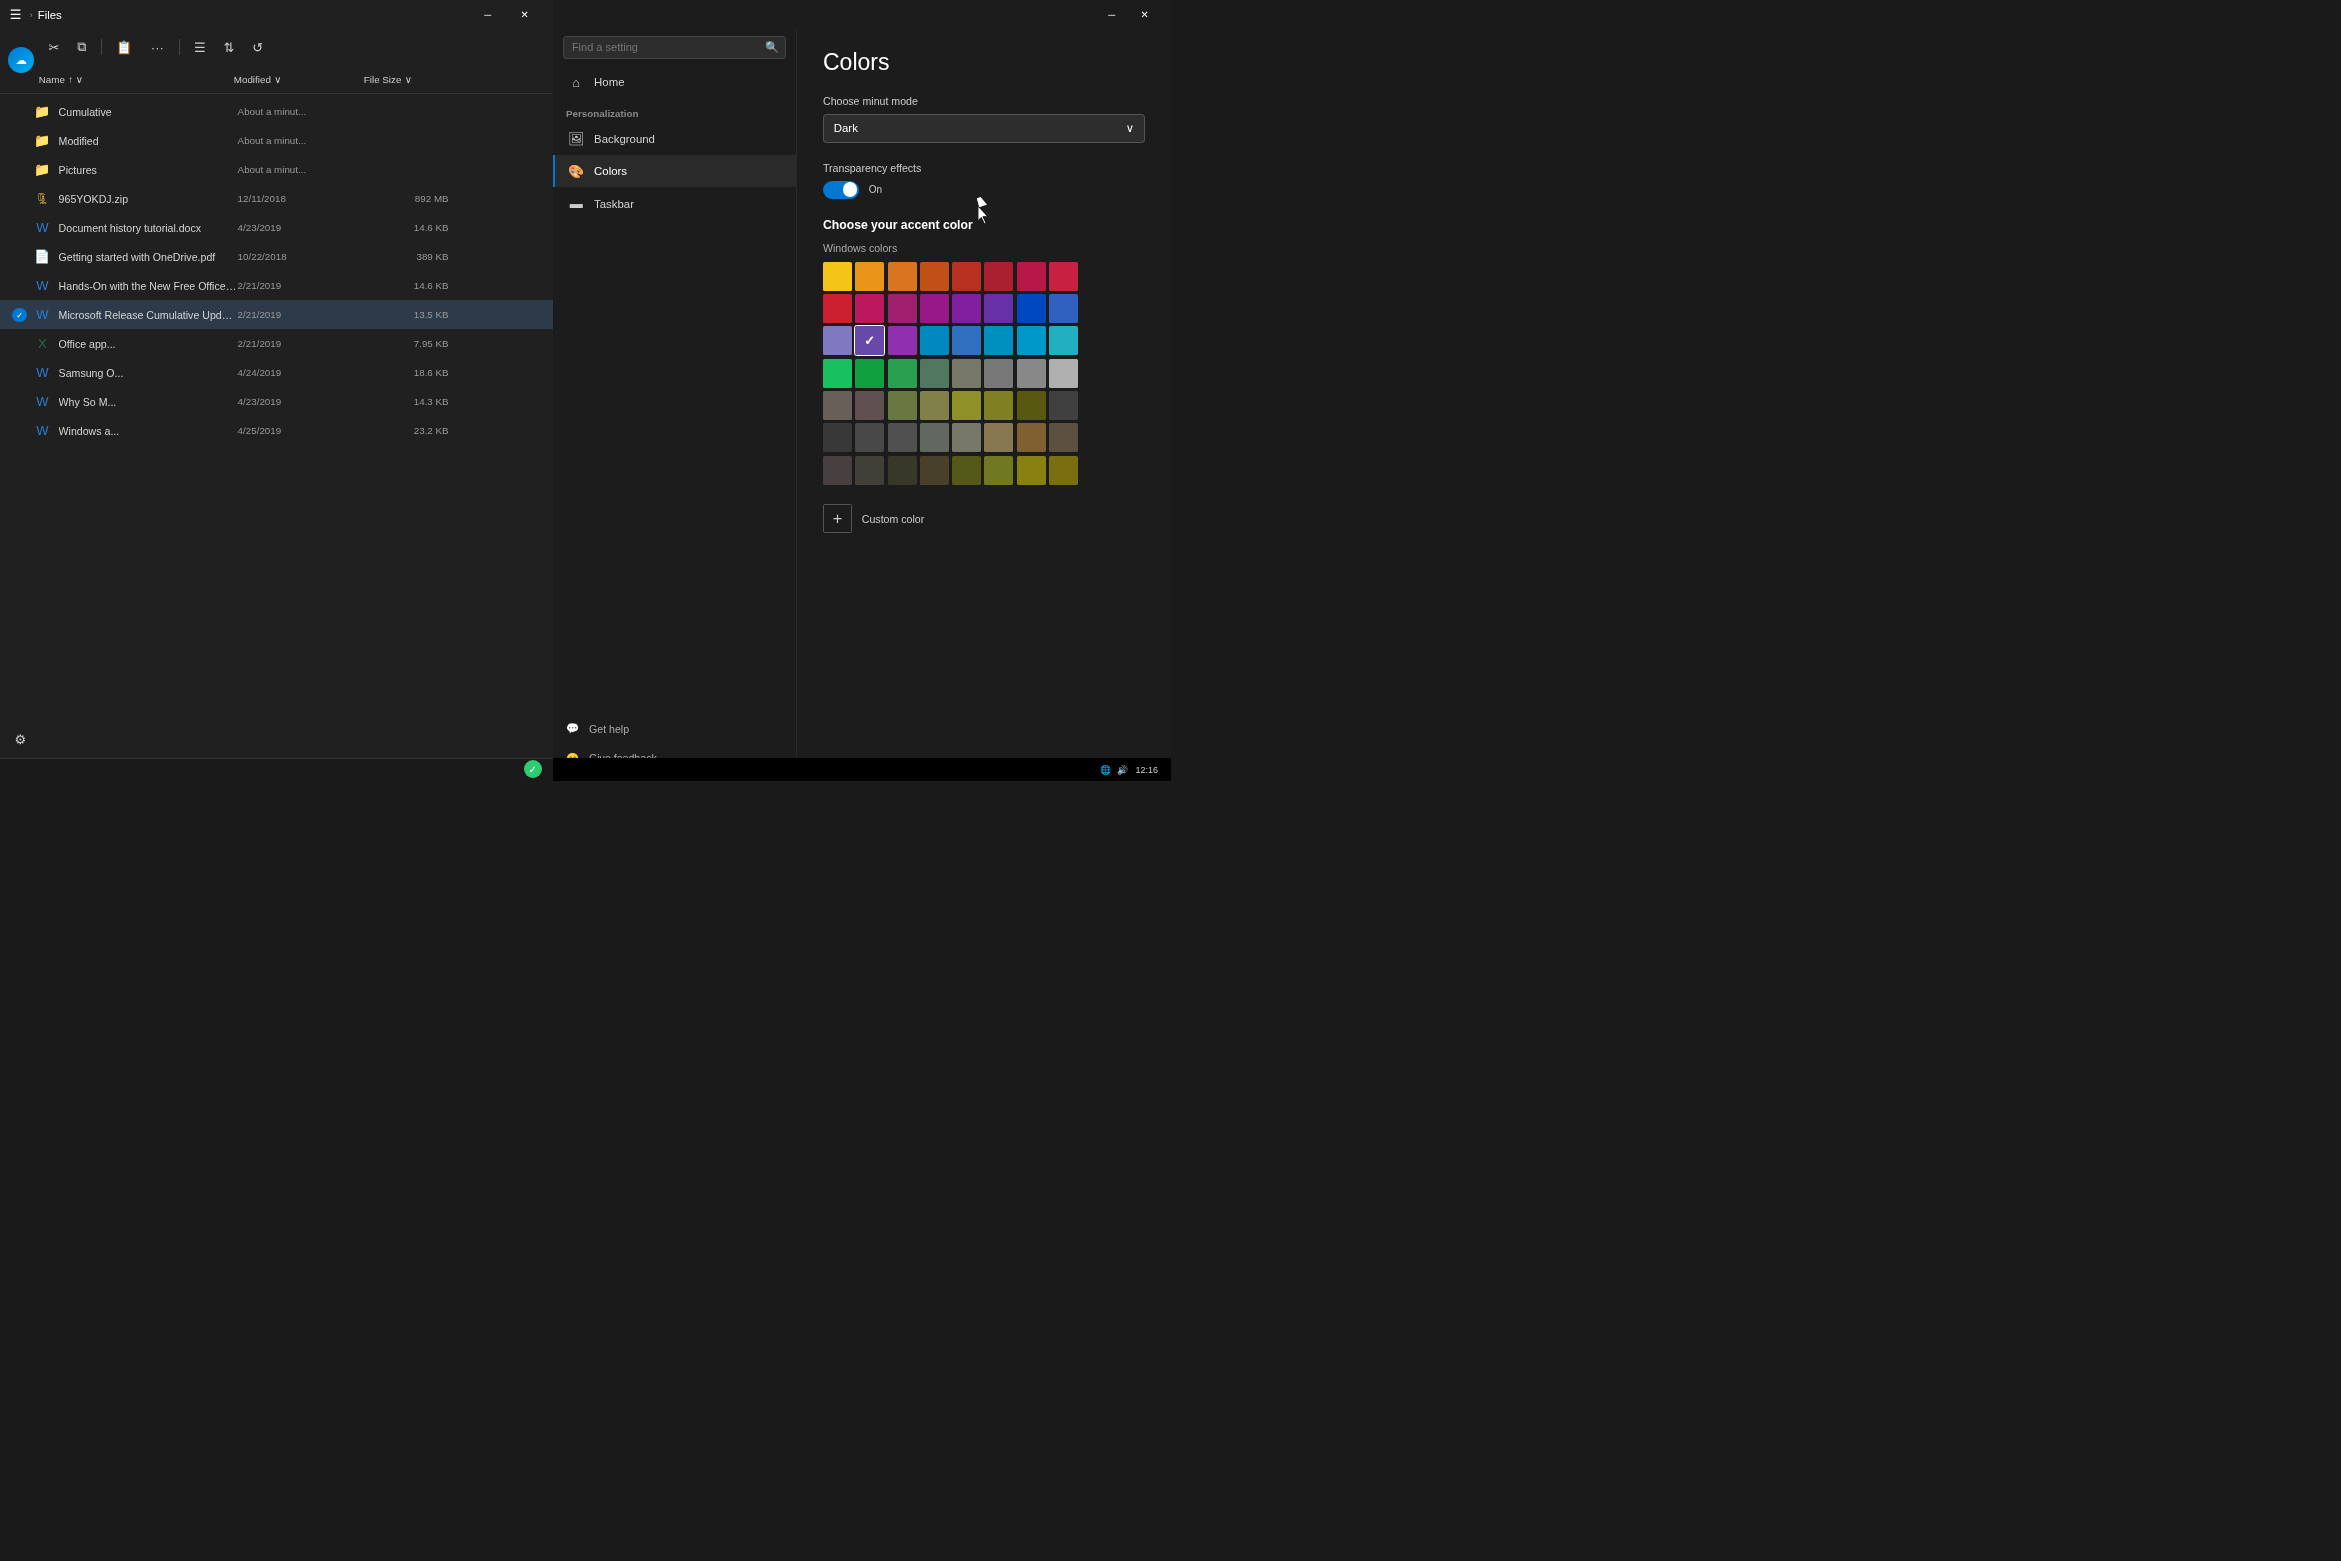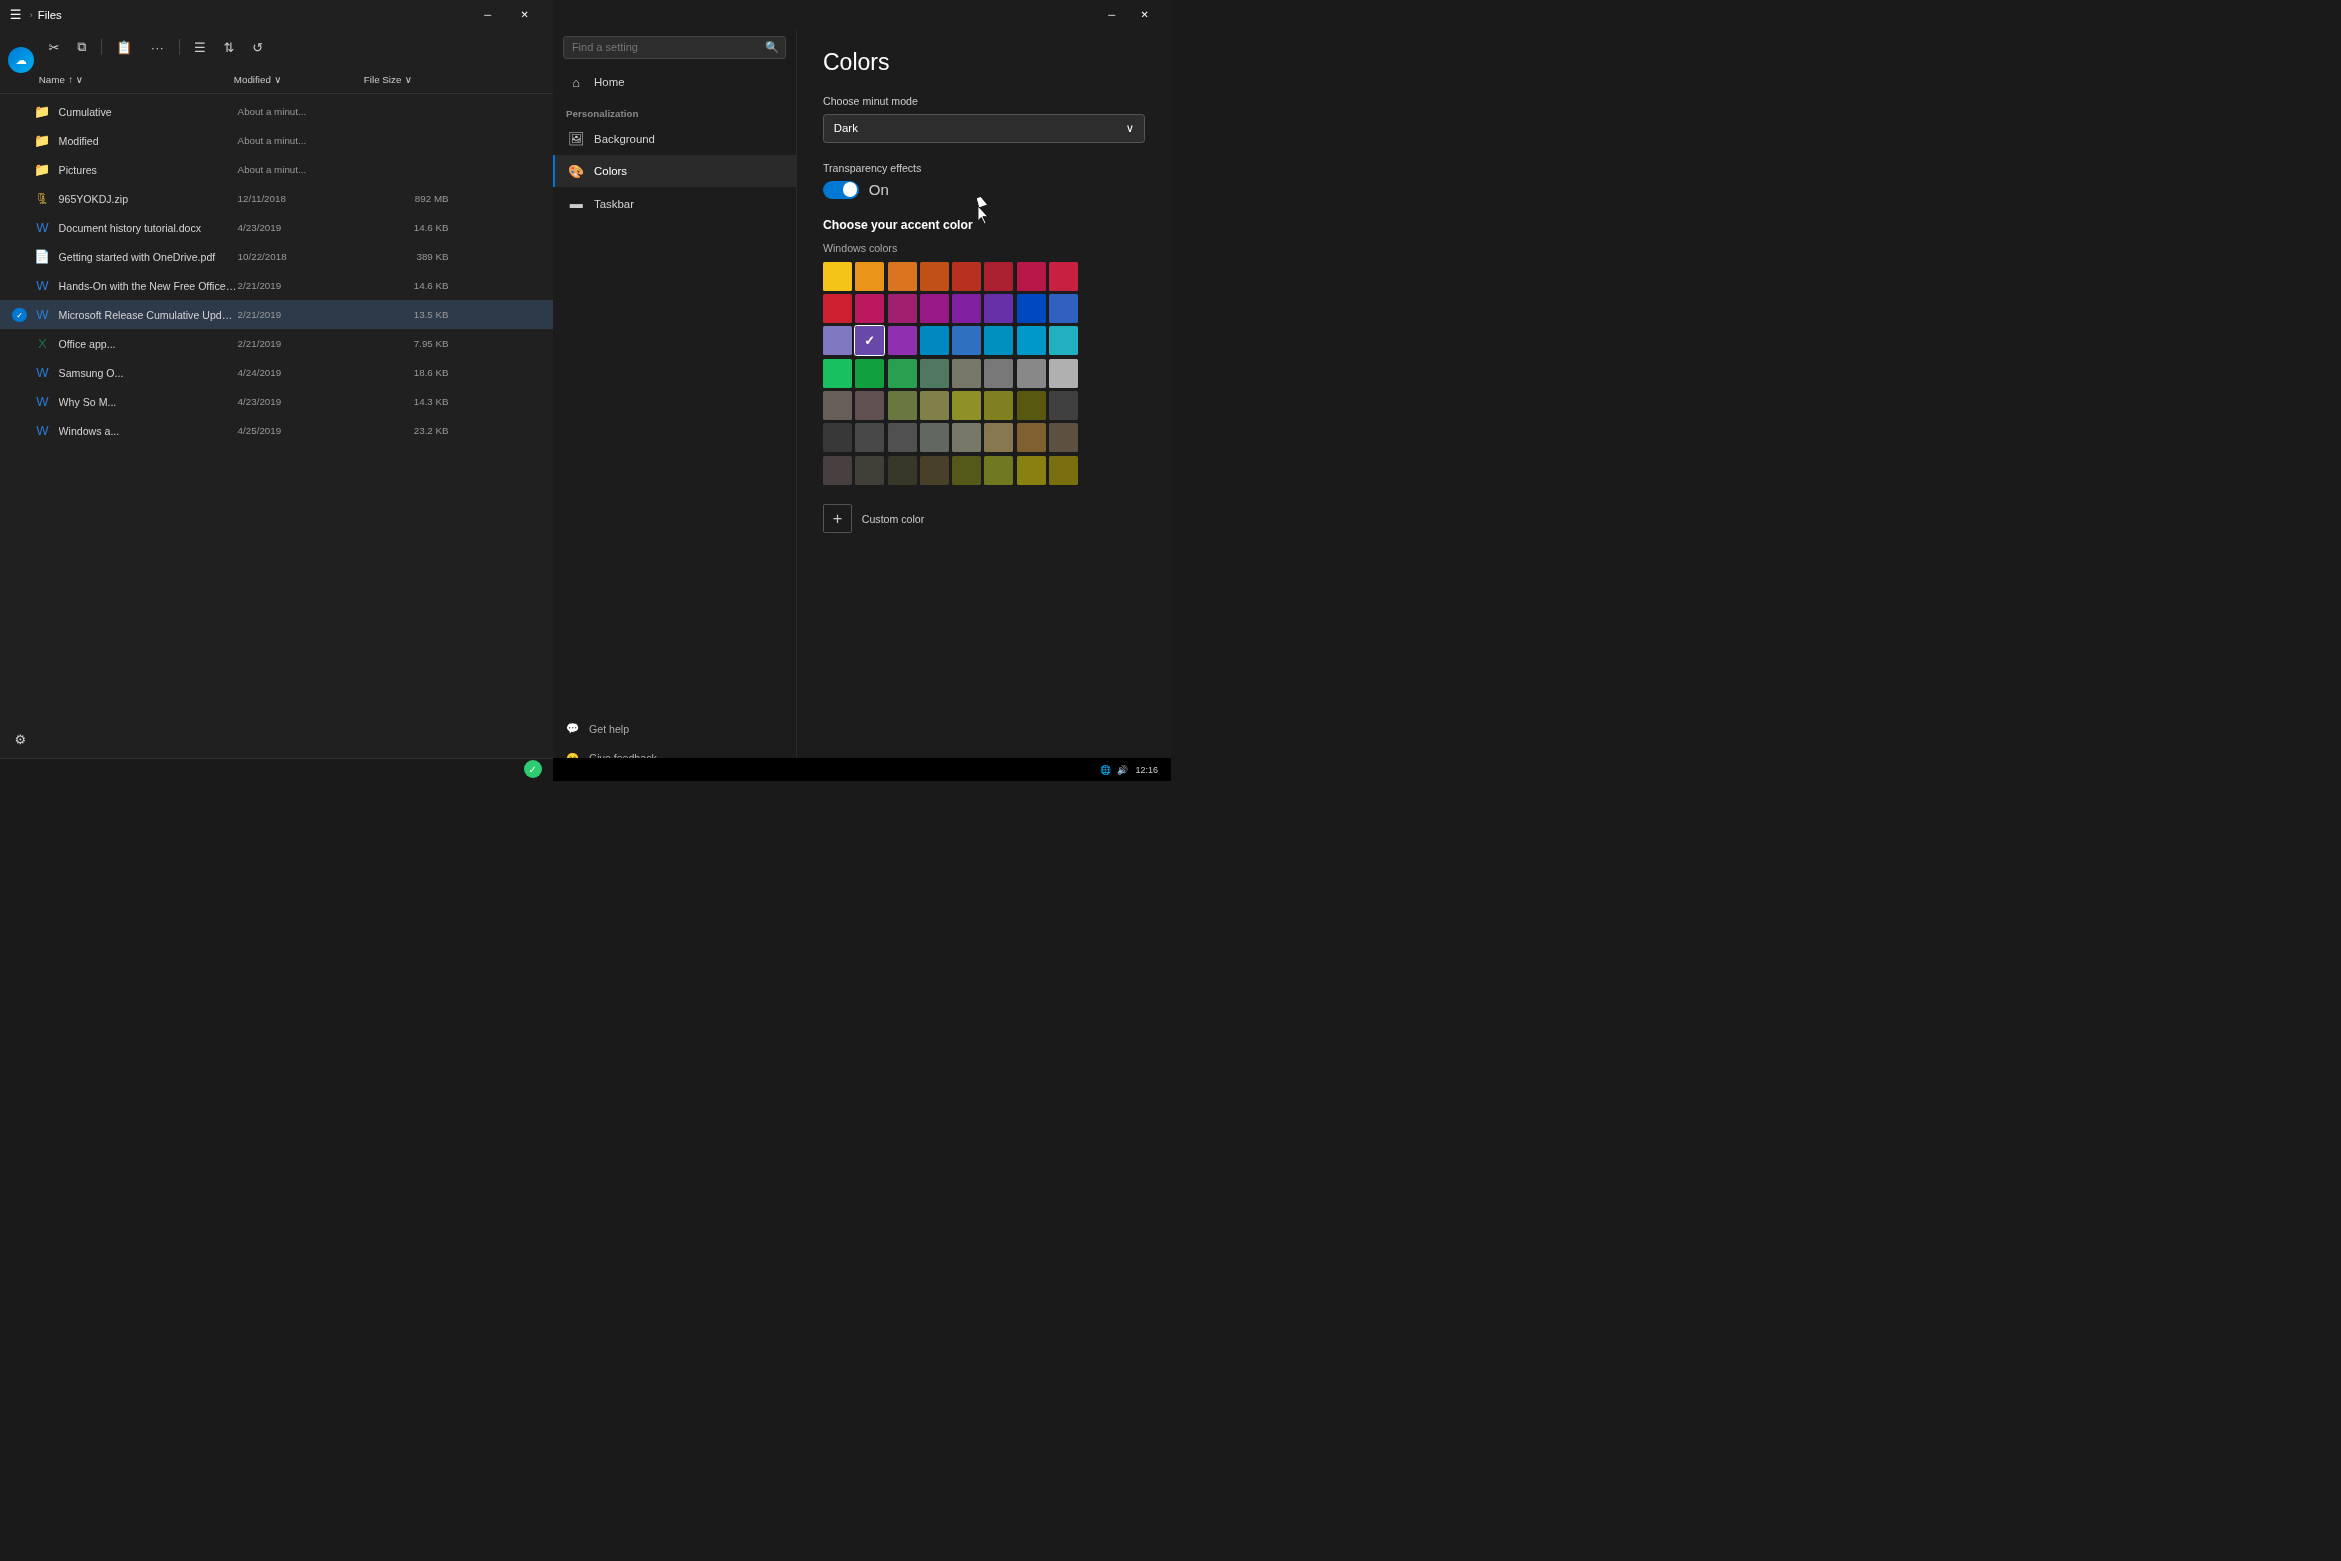--- a/index.html
+++ b/index.html
@@ -440,21 +440,21 @@
       width: 14.6px;
       height: 14.6px;
       background: white;
       border-radius: 50%;
       position: absolute;
       top: 1.6px;
       right: 1.6px;
     }
 
     .toggle-label {
-      font-size: 15px;
+      font-size: 10px;
       color: #cccccc;
     }
 
     .section-title {
       font-size: 12.2px;
       font-weight: 600;
       color: #ffffff;
       margin-bottom: 9.8px;
     }
 

